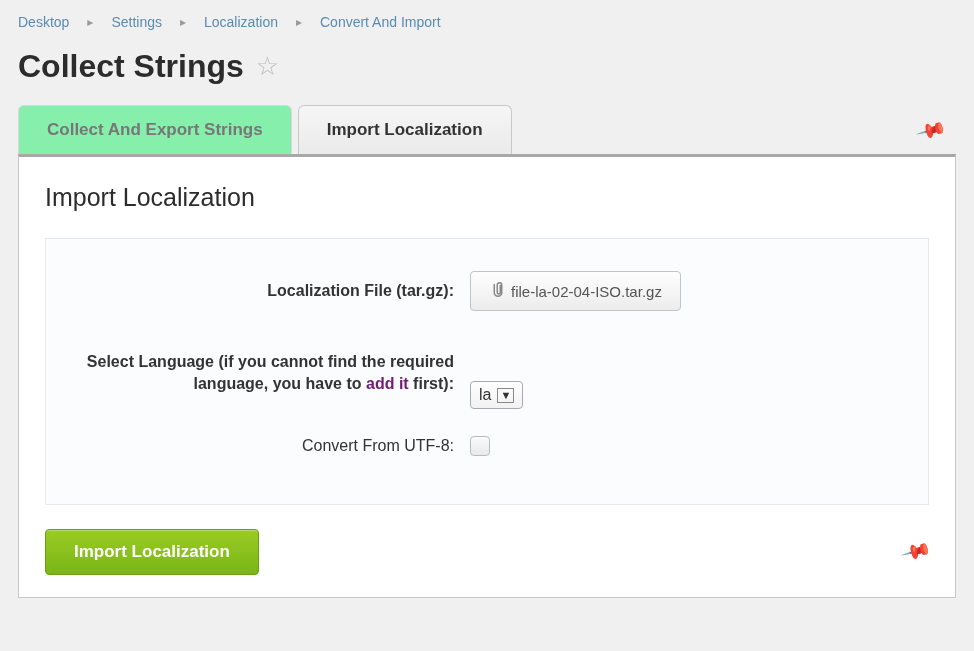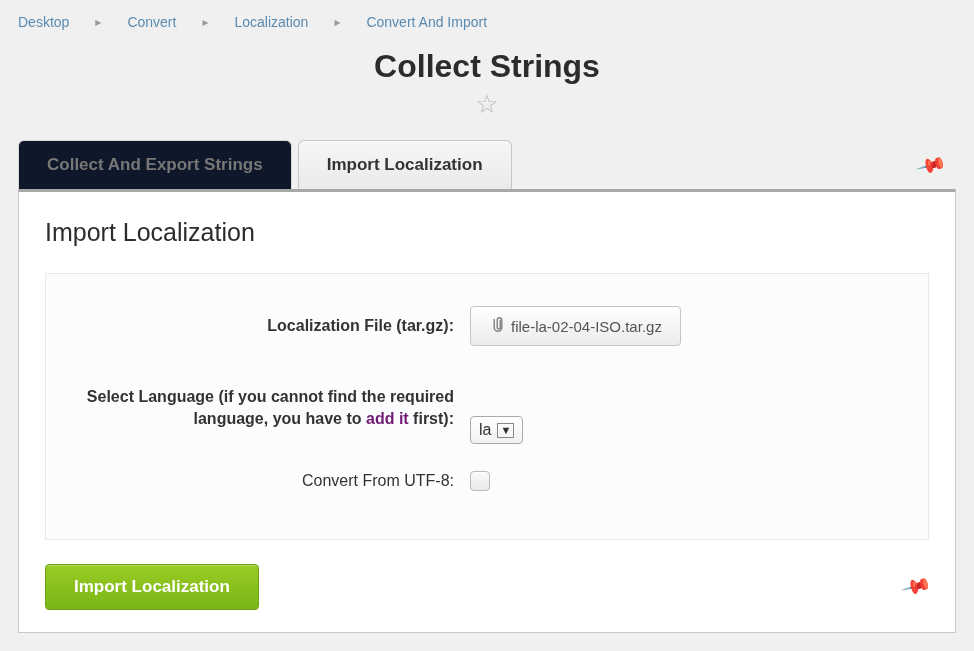--- a/index.html
+++ b/index.html
@@ -8,38 +8,37 @@
       background: #f0f0f0;
       font-size: 14px;
       color: #333;
       width: 974px;
       height: 651px;
     }
     .breadcrumb {
       padding: 14px 18px 8px 18px;
       display: flex;
       align-items: center;
-      gap: 26px;
+      gap: 18px;
       font-size: 14px;
     }
     .breadcrumb a {
       color: #5a8bb0;
       text-decoration: none;
       cursor: pointer;
     }
     .breadcrumb .sep {
       color: #999;
       font-size: 12px;
     }
     .page-header {
       padding: 10px 18px 20px 18px;
       display: flex;
       align-items: center;
-      gap: 4px;
-      flex-direction: column;
+      gap: 12px;
     }
     .page-header h1 {
       font-size: 32px;
       font-weight: bold;
       color: #2c2c2c;
     }
     .star-icon {
       color: #bbb;
       font-size: 26px;
       cursor: pointer;
@@ -55,21 +54,21 @@
       z-index: 2;
     }
     .tab {
       padding: 14px 28px;
       font-size: 17px;
       font-weight: bold;
       cursor: pointer;
       border-radius: 6px 6px 0 0;
     }
     .tab.inactive {
-      background: #0f172a;
+      background: #86efac;
       border: 1px solid #d8d8d8;
       border-bottom: none;
       color: #777;
     }
     .tab.active {
       background: linear-gradient(#f6f6f6, #eaeaea);
       border: 1px solid #c8c8c8;
       border-bottom: none;
       color: #333;
     }
@@ -188,21 +187,21 @@
       cursor: pointer;
       box-shadow: inset 0 1px 0 rgba(255,255,255,0.3);
     }
   </style>
 </head>
 <body>
 
 <div class="breadcrumb">
   <a>Desktop</a>
   <span class="sep">▸</span>
-  <a>Convert</a>
+  <a>Settings</a>
   <span class="sep">▸</span>
   <a>Localization</a>
   <span class="sep">▸</span>
   <a>Convert And Import</a>
 </div>
 
 <div class="page-header">
   <h1>Collect Strings</h1>
   <span class="star-icon">☆</span>
 </div>

